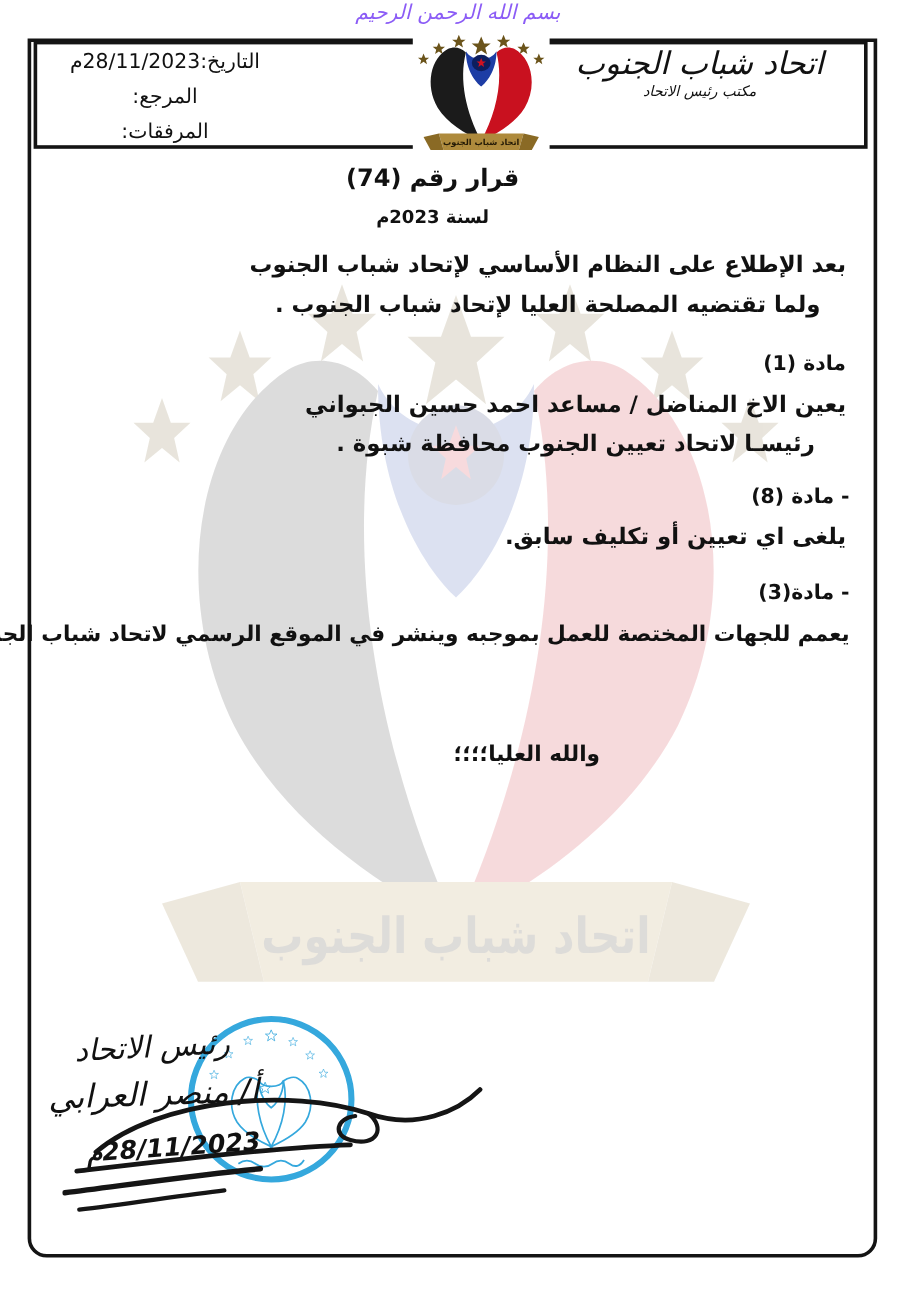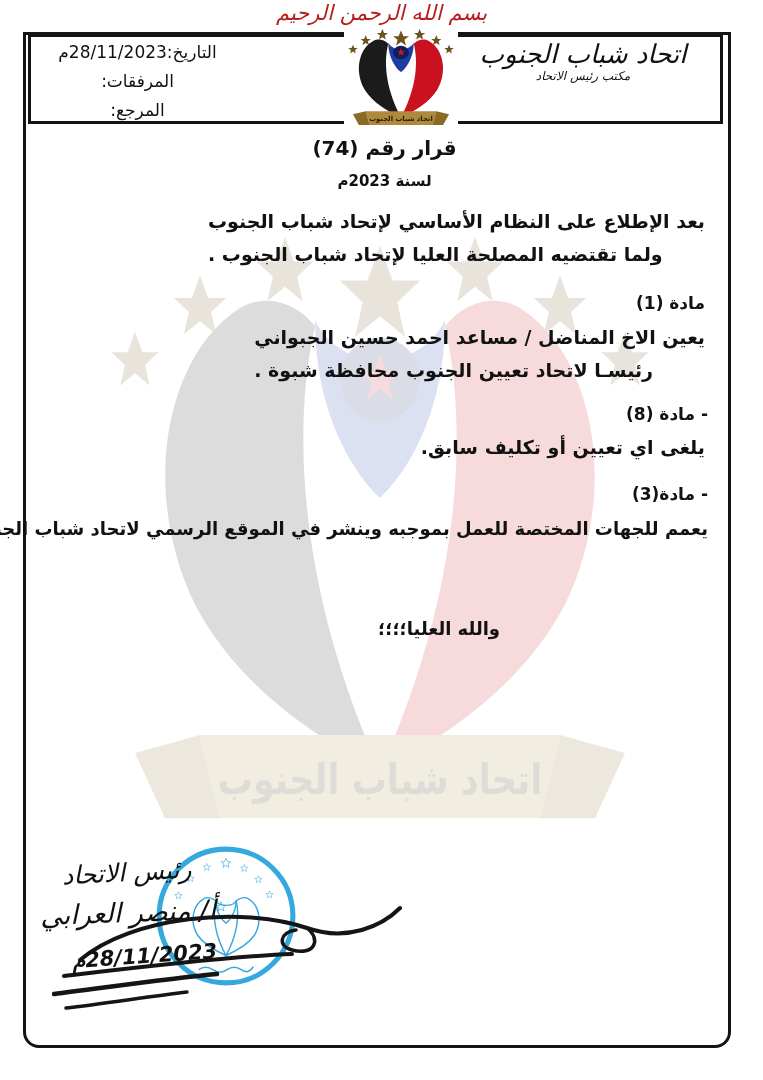--- a/index.html
+++ b/index.html
@@ -1,36 +1,36 @@
 <!DOCTYPE html>
 <html lang="ar"><head>
 <meta charset="utf-8">
 <style>
   html,body{margin:0;padding:0;background:#fff;}
   .page{position:relative;width:763px;height:1080px;background:#fff;overflow:hidden;
         font-family:"DejaVu Sans",sans-serif;color:#111;}
   
   .bismillah{position:absolute;left:0;top:1px;width:763px;text-align:center;
-             font-size:21px;font-style:italic;color:#b91c1c;z-index:2;}
+             font-size:17px;font-style:italic;color:#8b5cf6;z-index:2;}
   
   .frame{position:absolute;left:23px;top:32px;width:708px;height:1016px;box-sizing:border-box;
          border:3px solid #141414;border-radius:0 0 16px 16px;z-index:1;}
   .header-box{position:absolute;left:28px;top:34px;width:695px;height:90px;box-sizing:border-box;
               border:3px solid #141414;z-index:1;background:transparent;}
   .org-block{position:absolute;right:45px;top:39px;width:270px;text-align:center;z-index:2;direction:rtl;}
   .org-name{font-size:26px;font-style:italic;font-weight:400;letter-spacing:0.5px;}
   .org-office{font-size:12px;font-style:italic;}
   .meta-block{position:absolute;left:35px;top:38px;width:205px;direction:rtl;text-align:center;
               font-size:17px;line-height:29px;z-index:2;}
   .logo-box{position:absolute;left:344px;top:27px;width:114px;height:100px;background:#fff;z-index:5;}
   
-  .center-col{position:absolute;left:23px;width:675px;text-align:center;direction:rtl;z-index:2;padding-left:24px;}
+  .center-col{position:absolute;left:23px;width:675px;text-align:center;direction:rtl;z-index:2;}
   .title{top:136px;font-size:20px;font-weight:bold;}
   .subtitle{top:172px;font-size:15px;font-weight:bold;}
-  .rtl-block{position:absolute;direction:rtl;text-align:left;z-index:2;font-weight:bold;}
+  .rtl-block{position:absolute;direction:rtl;text-align:center;z-index:2;font-weight:bold;}
   .preamble{right:58px;top:205px;font-size:19px;line-height:33px;white-space:nowrap;}
   .art-head{font-size:17px;}
   .art-body{font-size:19px;line-height:33px;white-space:nowrap;}
   .a1h{right:58px;top:293px;}
   .a1b{right:58px;top:321px;}
   .a2h{right:55px;top:404px;}
   .a2b{right:58px;top:431px;}
   .a3h{right:55px;top:484px;}
   .a3b{right:55px;top:512px;font-size:18px;}
   .closing{right:263px;top:618px;font-size:18px;}
@@ -77,22 +77,22 @@
   <div class="frame"></div>
   <div class="header-box"></div>
 
   <div class="org-block">
     <div class="org-name">اتحاد شباب الجنوب</div>
     <div class="org-office">مكتب رئيس الاتحاد</div>
   </div>
 
   <div class="meta-block">
     <div><span>التاريخ:</span><span>28/11/2023م</span></div>
+    <div>المرجع:</div>
     <div>المرفقات:</div>
-    <div>المرجع:</div>
   </div>
 
   <div class="logo-box">
     <svg viewBox="0 0 112 102" width="114" height="100">
       <g fill="#6b541b">
         <path transform="translate(56,12) scale(0.85)" d="M0,-10 L2.94,-3.09 L9.51,-3.09 L4.05,1.18 L5.88,8.09 L0,4 L-5.88,8.09 L-4.05,1.18 L-9.51,-3.09 L-2.94,-3.09 Z"></path>
         <path transform="translate(37,8) scale(0.6)" d="M0,-10 L2.94,-3.09 L9.51,-3.09 L4.05,1.18 L5.88,8.09 L0,4 L-5.88,8.09 L-4.05,1.18 L-9.51,-3.09 L-2.94,-3.09 Z"></path>
         <path transform="translate(75,8) scale(0.6)" d="M0,-10 L2.94,-3.09 L9.51,-3.09 L4.05,1.18 L5.88,8.09 L0,4 L-5.88,8.09 L-4.05,1.18 L-9.51,-3.09 L-2.94,-3.09 Z"></path>
         <path transform="translate(20,14) scale(0.55)" d="M0,-10 L2.94,-3.09 L9.51,-3.09 L4.05,1.18 L5.88,8.09 L0,4 L-5.88,8.09 L-4.05,1.18 L-9.51,-3.09 L-2.94,-3.09 Z"></path>
         <path transform="translate(92,14) scale(0.55)" d="M0,-10 L2.94,-3.09 L9.51,-3.09 L4.05,1.18 L5.88,8.09 L0,4 L-5.88,8.09 L-4.05,1.18 L-9.51,-3.09 L-2.94,-3.09 Z"></path>

